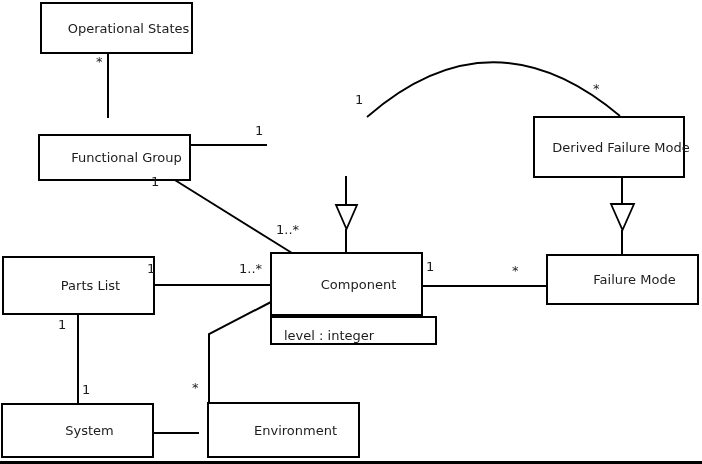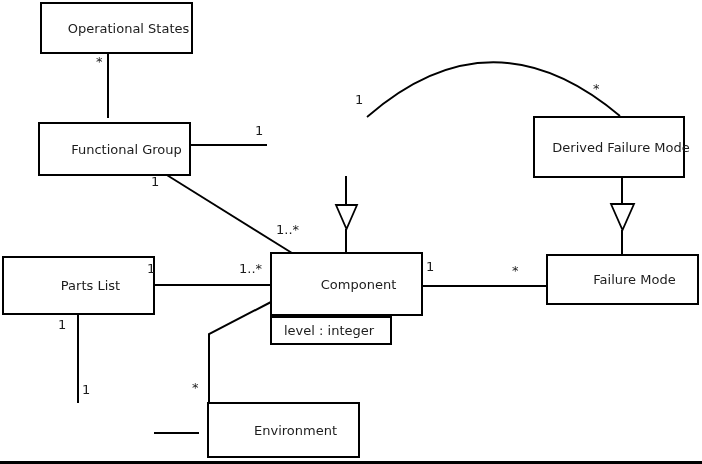--- a/index.html
+++ b/index.html
@@ -38,26 +38,26 @@
   .mult {
     position: absolute;
     font-size: 13px;
     line-height: 14px;
     color: #1c1c1c;
     z-index: 3;
     white-space: nowrap;
   }
   
   #b-os   { left: 40px;  top: 2px;   width: 153px; height: 52px; }
-  #b-fg   { left: 38px;  top: 122px; width: 153px; height: 54px; }
+  #b-fg   { left: 38px;  top: 134px; width: 153px; height: 47px; }
   #b-dc   { left: 267px; top: 117px; width: 153px; height: 59px; }
   #b-dfm  { left: 533px; top: 116px; width: 152px; height: 62px; }
   #b-pl   { left: 2px;   top: 256px; width: 153px; height: 59px; }
   #b-comp { left: 270px; top: 252px; width: 153px; height: 64px; }
-  #b-comp-attr { left: 270px; top: 316px; width: 122px; height: 29px; }
+  #b-comp-attr { left: 270px; top: 316px; width: 167px; height: 29px; align-items: flex-end; }
   #b-fm   { left: 546px; top: 254px; width: 153px; height: 51px; }
   #b-sys  { left: 1px;   top: 403px; width: 153px; height: 55px; }
   #b-env  { left: 207px; top: 402px; width: 153px; height: 56px; }
   
   #m-os        { left: 96px;  top: 55px;  }
   #m-dc-left   { left: 255px; top: 124px; }
   #m-arc-one   { left: 355px; top: 93px;  }
   #m-arc-star  { left: 593px; top: 82px;  }
   #m-fg-diag   { left: 151px; top: 175px; }
   #m-comp-diag { left: 276px; top: 223px; }
@@ -124,20 +124,23 @@
   </div>
   <div class="box" id="b-comp">
     <span>Component</span>
   </div>
   <div class="box attr" id="b-comp-attr">
     <span>level : integer</span>
   </div>
   <div class="box" id="b-fm">
     <span>Failure Mode</span>
   </div>
+  <div class="box" id="b-sys">
+    <span>System</span>
+  </div>
   <div class="box" id="b-env">
     <span>Environment</span>
   </div>
 
   <span class="mult" id="m-os">*</span>
   <span class="mult" id="m-dc-left">1</span>
   <span class="mult" id="m-arc-one">1</span>
   <span class="mult" id="m-arc-star">*</span>
   <span class="mult" id="m-fg-diag">1</span>
   <span class="mult" id="m-comp-diag">1..*</span>

